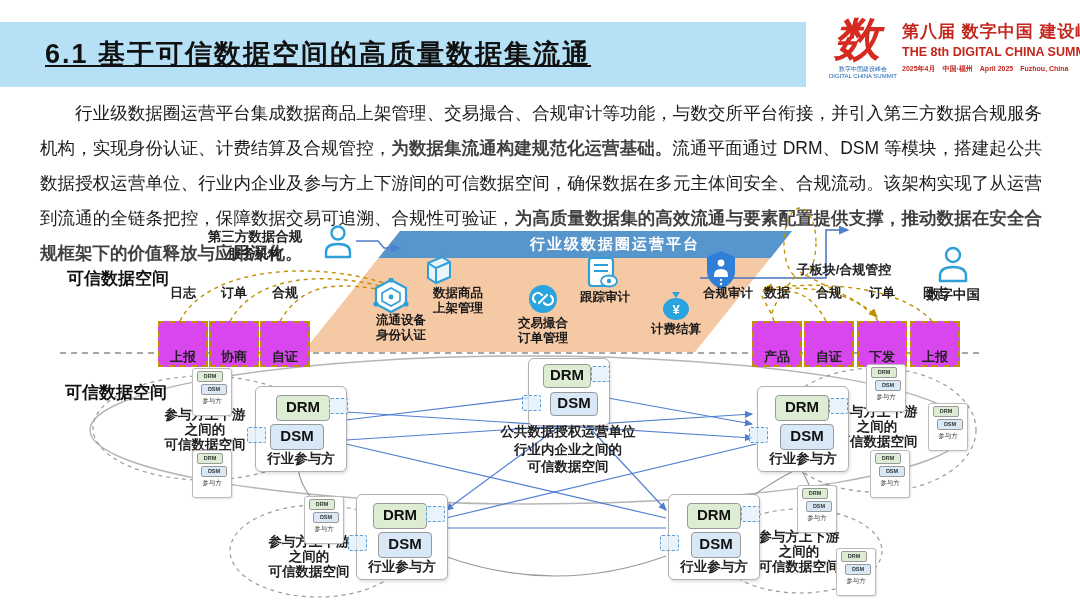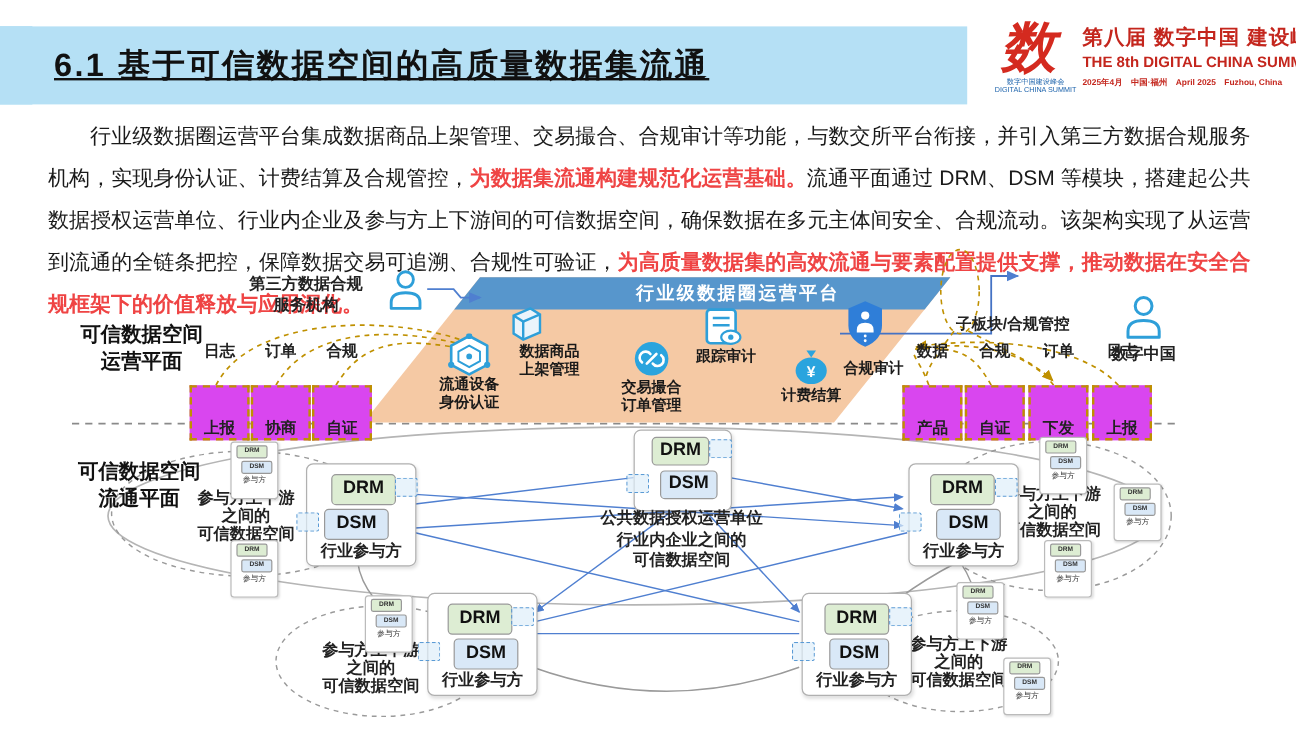--- a/index.html
+++ b/index.html
@@ -11,21 +11,21 @@
   .title{position:absolute;left:45px;top:36px;width:740px;font-size:27px;font-weight:bold;color:#111;letter-spacing:2px;text-decoration:underline;}
   .logo{position:absolute;left:828px;top:14px;width:246px;height:76px;}
   .logomark{position:absolute;left:6px;top:2px;font-size:46px;font-weight:bold;color:#d42a1f;font-style:italic;line-height:1;}
   .logomark-sub{position:absolute;left:0px;top:52px;width:70px;font-size:6px;color:#1b62ab;text-align:center;line-height:1.2;}
   .logotext{position:absolute;left:74px;top:6px;width:172px;}
   .logo-zh{font-size:17px;font-weight:bold;color:#c4261d;letter-spacing:1px;white-space:nowrap;}
   .logo-en{font-size:12.5px;font-weight:bold;color:#c4261d;white-space:nowrap;margin-top:2px;}
   .logo-date{font-size:7px;color:#c4261d;margin-top:5px;white-space:nowrap;font-weight:bold;}
   
   .para{position:absolute;left:40px;top:96px;width:1002px;font-size:17.5px;line-height:35px;color:#1a1a1a;text-align:justify;text-indent:2em;}
-  .red{color:#ef4444;font-weight:bold;}
+  .red{color:#404040;font-weight:bold;}
   
   .planelabel{position:absolute;width:120px;text-align:center;font-size:17px;font-weight:bold;color:#111;line-height:23px;}
   .smalllabel{position:absolute;text-align:center;font-size:13.5px;font-weight:600;color:#222;line-height:17px;}
   .modlabel{position:absolute;text-align:center;font-size:12.5px;font-weight:600;color:#1a1a1a;line-height:15px;}
   .dashbox{position:absolute;width:46px;height:42px;border:2px dashed #bf9000;background:#d946ef;display:flex;flex-direction:column;align-items:center;justify-content:flex-end;font-size:13px;font-weight:600;color:#222;line-height:16px;gap:48px;}
   .exchange{position:absolute;left:855px;top:215px;width:97px;height:29px;background:#1566c0;color:#fff;font-size:14px;font-weight:bold;display:flex;align-items:center;justify-content:center;border-radius:2px;letter-spacing:1px;}
   .platform-title{position:absolute;left:460px;top:235px;width:310px;text-align:center;color:#fff;font-size:15px;font-weight:bold;letter-spacing:2px;}
   
   .node{position:absolute;width:90px;height:84px;background:#fff;border:1.5px solid #b0b0b0;border-radius:6px;box-shadow:1px 2px 3px rgba(0,0,0,.12);}
   .pill{position:absolute;border:1px solid #999;border-radius:4px;font-size:15px;font-weight:bold;color:#111;text-align:center;line-height:22px;}
@@ -140,21 +140,20 @@
       <div class="logo-date">2025年4月　中国·福州　April 2025　Fuzhou, China</div>
     </div>
   </div>
 
   <div class="para">
     <span>行业级数据圈运营平台集成数据商品上架管理、交易撮合、合规审计等功能，与数交所平台衔接，并引入第三方数据合规服务机构，实现身份认证、计费结算及合规管控，</span><span class="red">为数据集流通构建规范化运营基础。</span><span>流通平面通过 DRM、DSM 等模块，搭建起公共数据授权运营单位、行业内企业及参与方上下游间的可信数据空间，确保数据在多元主体间安全、合规流动。该架构实现了从运营到流通的全链条把控，保障数据交易可追溯、合规性可验证，</span><span class="red">为高质量数据集的高效流通与要素配置提供支撑，推动数据在安全合规框架下的价值释放与应用深化。</span>
   </div>
 
   <div class="planelabel" style="left:58px;top:267px;z-index:2">
     <div>可信数据空间</div>
-      <div>运营平面</div>
   </div>
   <div class="smalllabel" style="left:192px;top:228px;width:126px;z-index:2">
     <div>第三方数据合规</div>
       <div>服务机构</div>
   </div>
 
   <svg class="abs" style="left:322px;top:224px;z-index:2" width="32" height="36">
     <circle cx="16" cy="9" r="6.5" fill="none" stroke="#2e9fd9" stroke-width="2.4"></circle>
     <path d="M4,33 v-5 q0,-8 12,-8 q12,0 12,8 v5 z" fill="none" stroke="#2e9fd9" stroke-width="2.4" stroke-linejoin="round"></path>
   </svg>
@@ -191,36 +190,36 @@
     <path d="M9,26 q0,-6 7,-6 q7,0 7,6 v2 h-14 z" fill="#fff"></path>
     <circle cx="16" cy="31" r="1.2" fill="#fff"></circle>
       <circle cx="16" cy="35" r="1.2" fill="#fff"></circle>
   </svg>
   <svg class="abs" style="left:660px;top:291px;z-index:2" width="32" height="30">
     <polygon points="12,1 20,1 16,7" fill="#2aa4de"></polygon>
     <ellipse cx="16" cy="18" rx="13" ry="11" fill="#2aa4de"></ellipse>
     <text x="16" y="23" font-size="13" font-weight="bold" fill="#fff" text-anchor="middle">¥</text>
   </svg>
 
-  <div class="modlabel" style="left:352px;top:313px;width:78px;z-index:2">
+  <div class="modlabel" style="left:362px;top:313px;width:78px;z-index:2">
     <div>流通设备</div>
       <div>身份认证</div>
   </div>
   <div class="modlabel" style="left:420px;top:286px;width:76px;z-index:2">
     <div>数据商品</div>
       <div>上架管理</div>
   </div>
   <div class="modlabel" style="left:504px;top:316px;width:78px;z-index:2">
     <div>交易撮合</div>
       <div>订单管理</div>
   </div>
   <div class="modlabel" style="left:572px;top:290px;width:66px;z-index:2">
     <div>跟踪审计</div>
   </div>
-  <div class="modlabel" style="left:698px;top:300px;width:60px;z-index:2">
+  <div class="modlabel" style="left:698px;top:286px;width:60px;z-index:2">
     <div>合规审计</div>
   </div>
   <div class="modlabel" style="left:646px;top:322px;width:60px;z-index:2">
     <div>计费结算</div>
   </div>
 
   <div class="smalllabel" style="left:788px;top:261px;width:112px;font-size:13px;z-index:2">子板块/合规管控</div>
   <svg class="abs" style="left:936px;top:246px;z-index:2" width="34" height="38">
     <circle cx="17" cy="9" r="7" fill="none" stroke="#2e9fd9" stroke-width="2.5"></circle>
     <path d="M4,35 v-5 q0,-9 13,-9 q13,0 13,9 v5 z" fill="none" stroke="#2e9fd9" stroke-width="2.5" stroke-linejoin="round"></path>
@@ -252,21 +251,20 @@
     <span>订单</span>
       <span>下发</span>
   </div>
   <div class="dashbox" style="left:910px;top:321px;z-index:2">
     <span>日志</span>
       <span>上报</span>
   </div>
 
   <div class="planelabel" style="left:56px;top:381px;z-index:2">
     <div>可信数据空间</div>
-      <div>流通平面</div>
   </div>
 
   <div class="node" style="left:255px;top:386px;z-index:3">
     <div class="pill drm" style="left:20px;top:8px;width:52px;height:24px;">DRM</div>
     <div class="pill dsm" style="left:14px;top:37px;width:52px;height:24px;">DSM</div>
     <div class="conn" style="left:73px;top:11px;"></div>
     <div class="conn" style="left:-9px;top:40px;"></div>
     <div class="nodelabel">行业参与方</div>
   </div>
 

